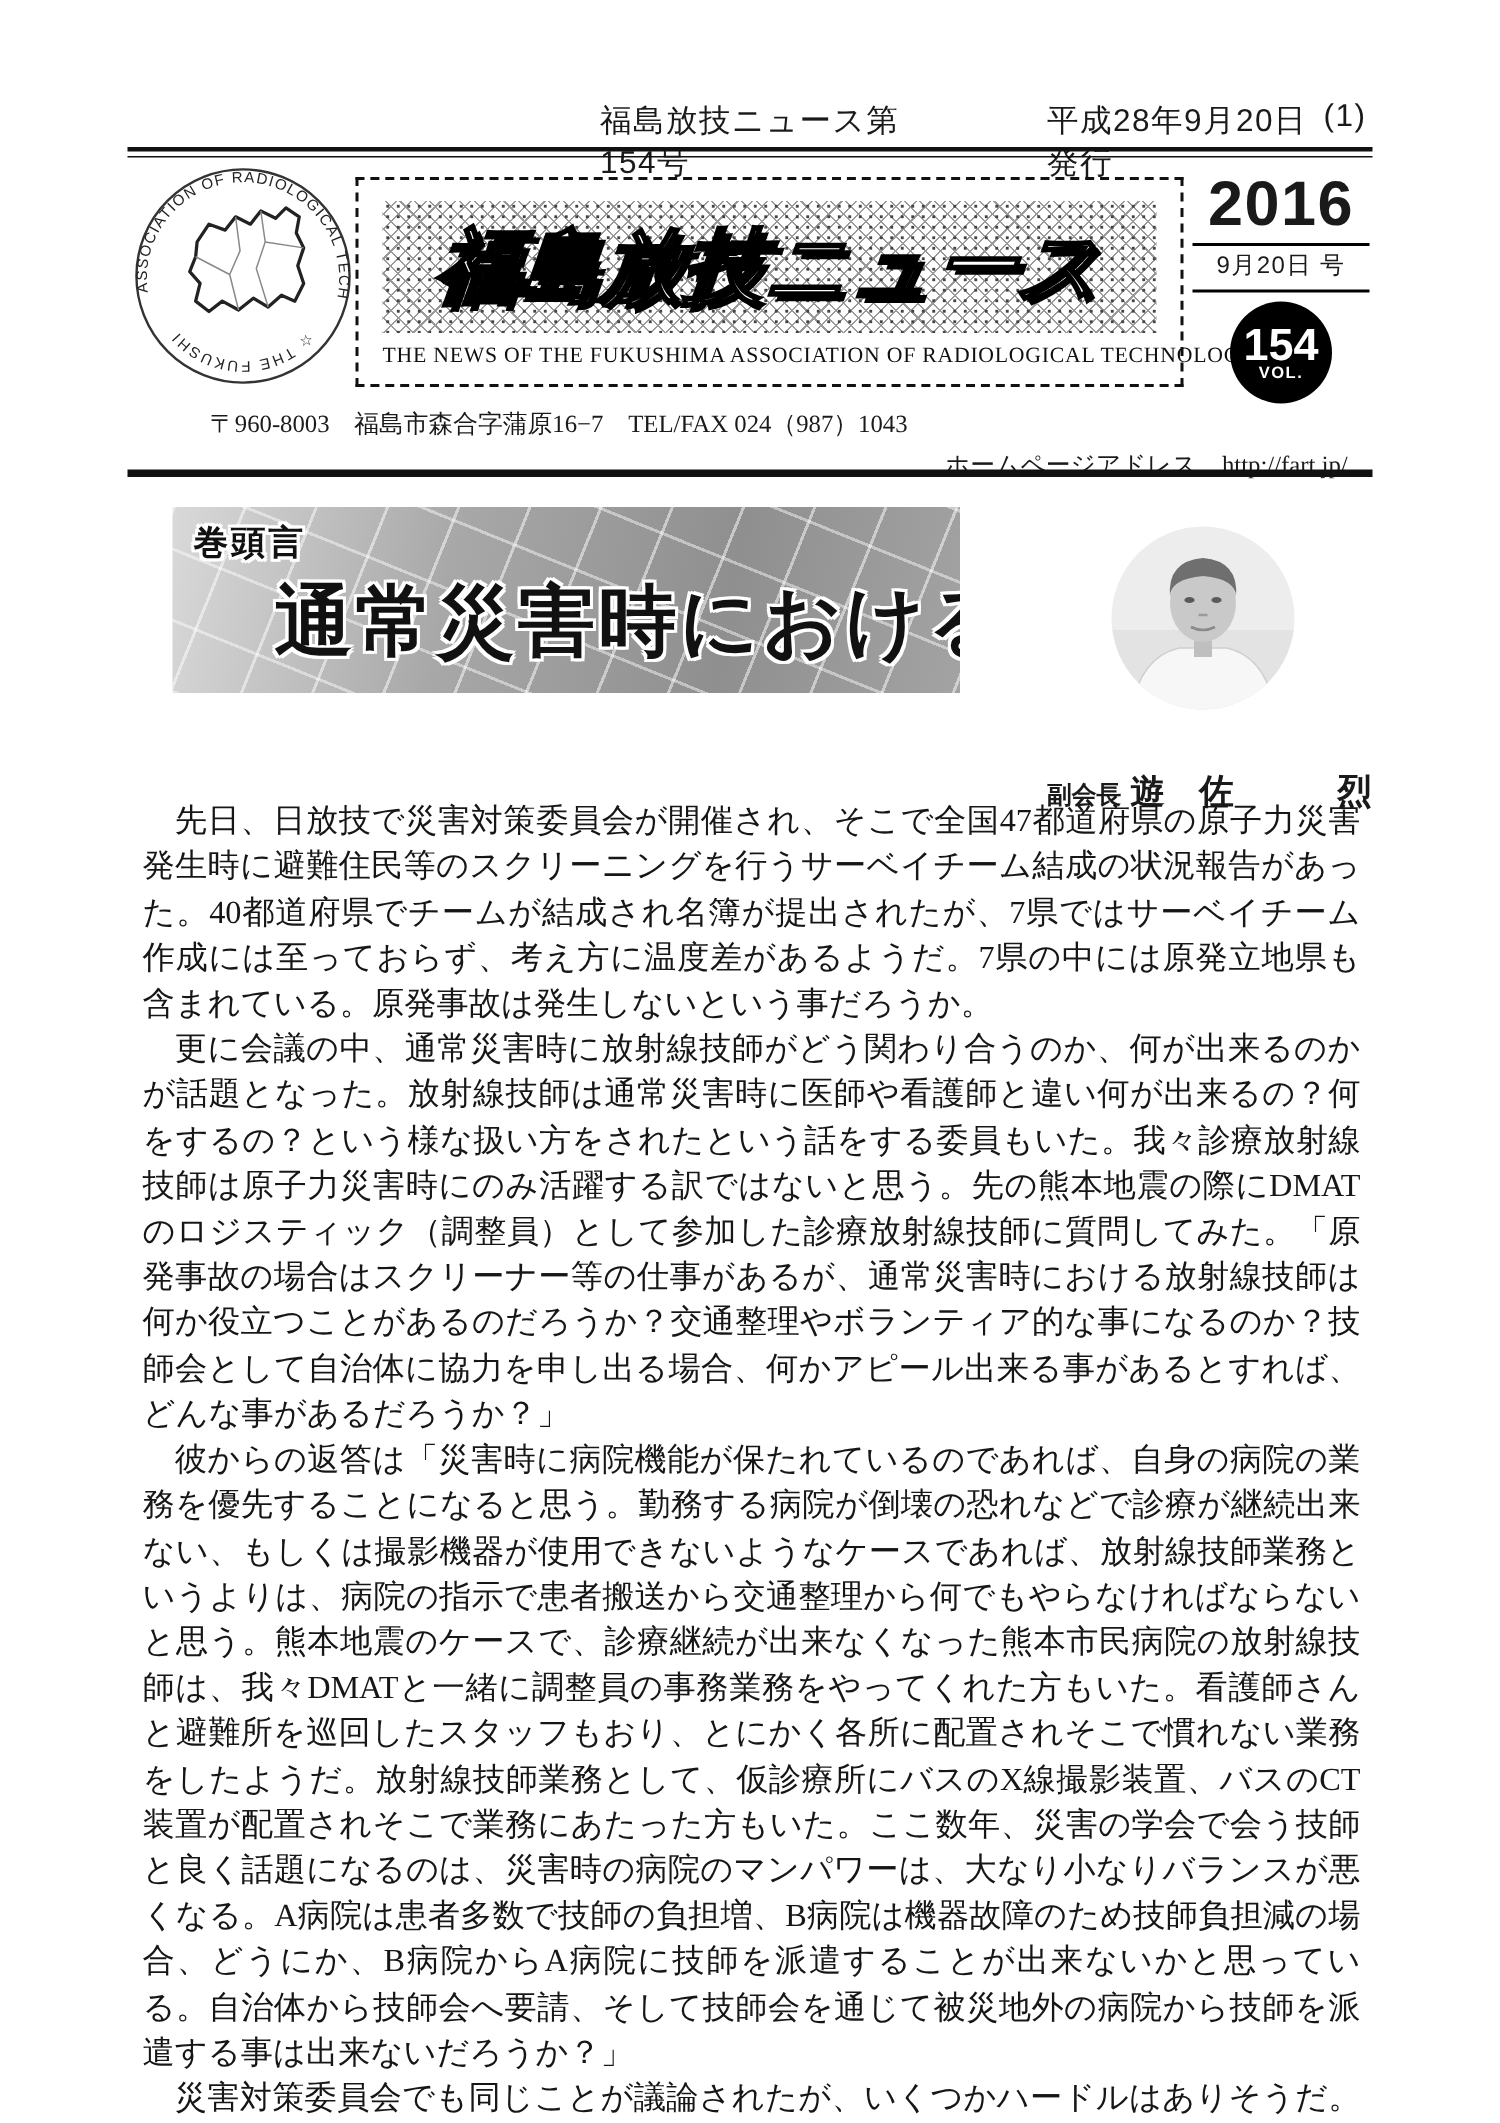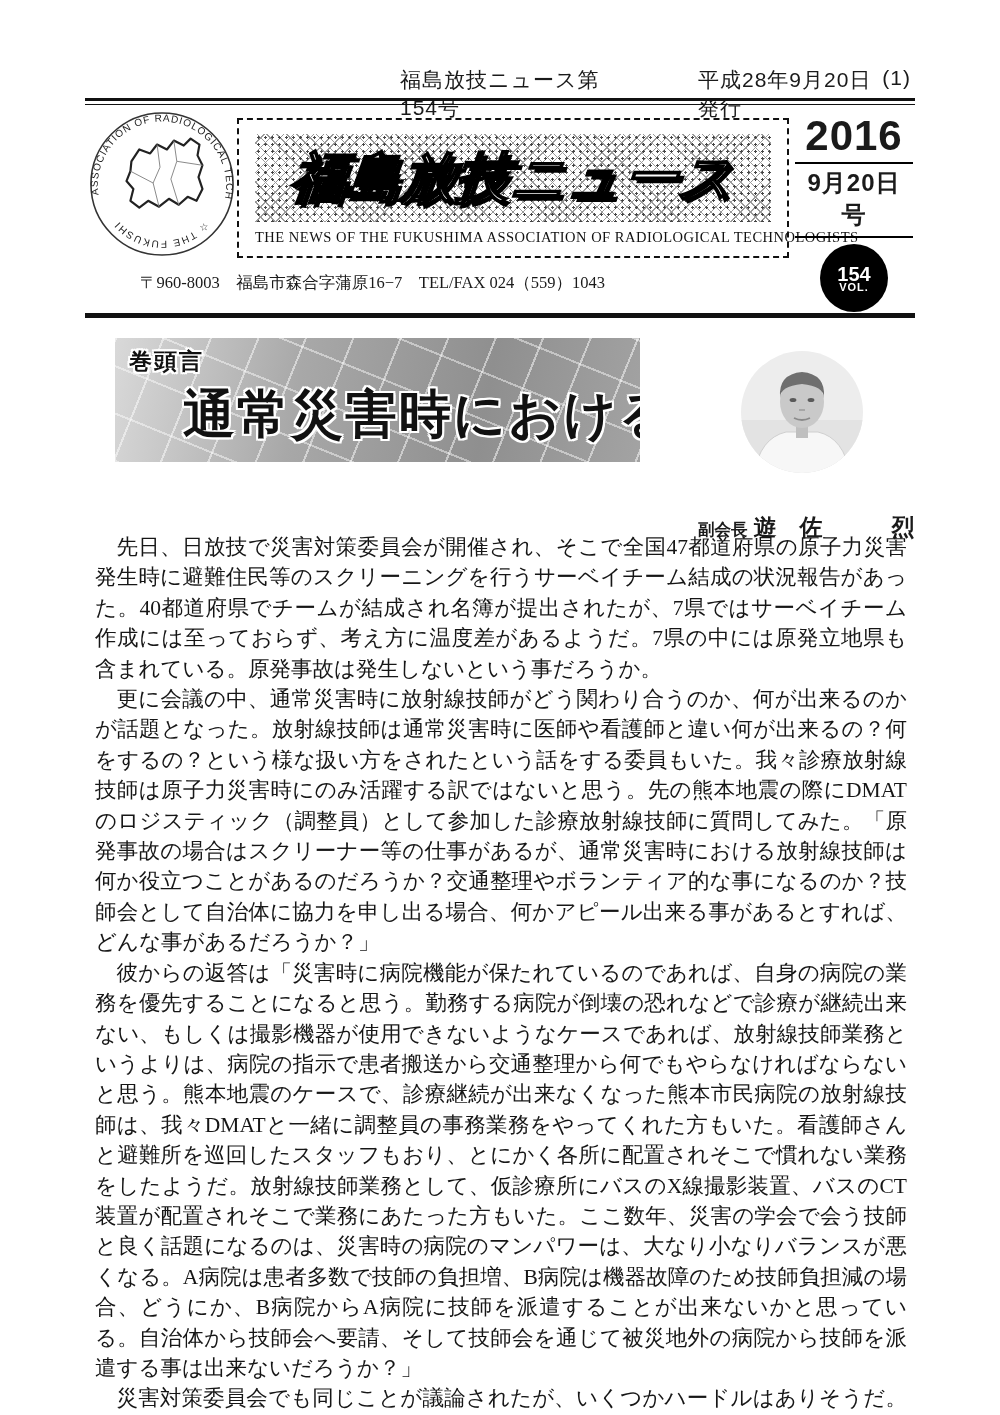--- a/index.html
+++ b/index.html
@@ -48,27 +48,27 @@
   .mast-subtitle {
     margin-top:7px; text-align:center; font-size:14.5px; letter-spacing:.5px;
     font-family:"Liberation Serif","DejaVu Serif",serif; color:#111; white-space:nowrap;
   }
   .issue-col {
     position:absolute; top:112px; left:795px; width:118px; text-align:center;
     font-family:"Liberation Sans","DejaVu Sans",sans-serif;
   }
   .issue-year { font-size:42px; font-weight:bold; letter-spacing:1px; }
   .issue-col .sep { border-top:2px solid #000; margin:2px 0 3px 0; }
-  .issue-date { font-size:24px; font-weight:bold; letter-spacing:1px; padding-bottom:3px; }
+  .issue-date { font-size:16px; font-weight:normal; letter-spacing:1px; padding-bottom:3px; }
   .vol-badge {
     width:68px; height:68px; border-radius:50%; background:#000;
     margin:6px auto 0 auto; color:#fff; display:flex; flex-direction:column;
     align-items:center; justify-content:center; line-height:1;
   }
-  .vol-number { font-size:20px; font-weight:900; letter-spacing:0; }
+  .vol-number { font-size:30px; font-weight:900; letter-spacing:0; }
   .vol-label  { font-size:11px; font-weight:bold; margin-top:-2px; letter-spacing:1px; }
 
   
   .publisher { position:absolute; top:272px; left:85px; width:830px; font-size:16.5px; }
   .pub-line1 { display:flex; white-space:nowrap; }
   .pub-issuer { margin-left:45px; }
   .pub-addr   { margin-left:55px; }
   .pub-line2  { margin-top:5px; margin-left:545px; white-space:nowrap; }
   .thick-rule { position:absolute; top:313px; left:85px; width:830px; height:5px; background:#111; }
 
@@ -152,22 +152,23 @@
   <div class="issue-date">9月20日 号</div>
   <div class="sep"></div>
   <div class="vol-badge">
     <span class="vol-number">154</span>
     <span class="vol-label">VOL.</span>
   </div>
 </div>
 
 <div class="publisher">
   <div class="pub-line1">
-    <span class="pub-addr">〒960-8003　福島市森合字蒲原16−7　TEL/FAX 024（559）1043</span>
+    <span class="pub-addr">〒960-8003　福島市森合字蒲原16−7　TEL/FAX 024（987）1043</span>
   </div>
+  <div class="pub-line2">ホームページアドレス　http://fart.jp/</div>
 </div>
 <div class="thick-rule"></div>
 
 <div class="banner">
   <span class="outline-text section-label">巻頭言</span>
   <span class="outline-text banner-title1">通常災害時における</span>
 </div>
 
 <div class="photo-wrap">
   <svg viewBox="0 0 124 124" width="124" height="124">

